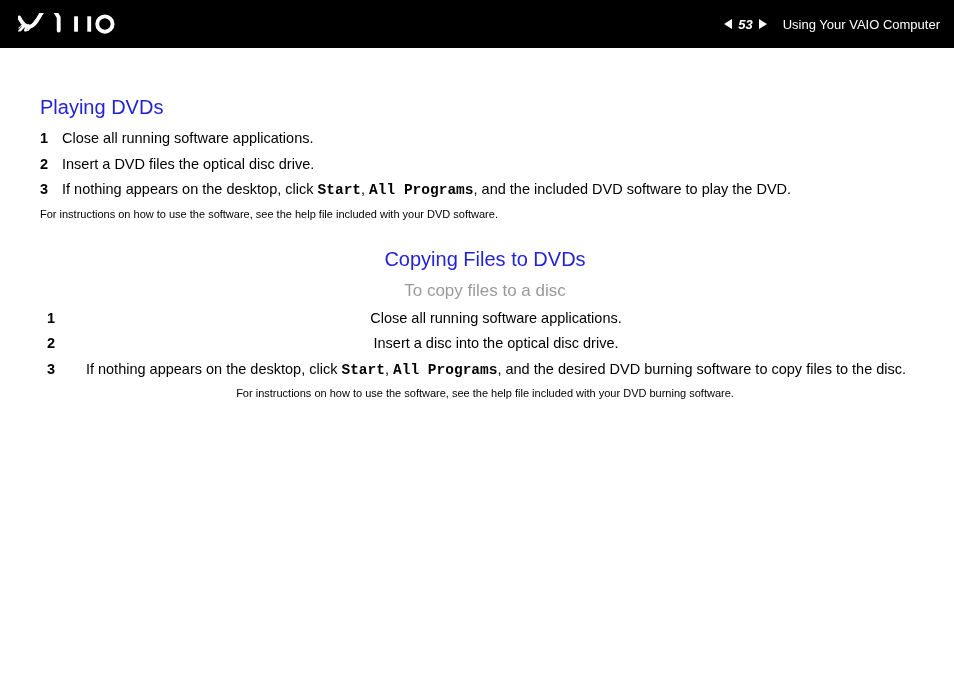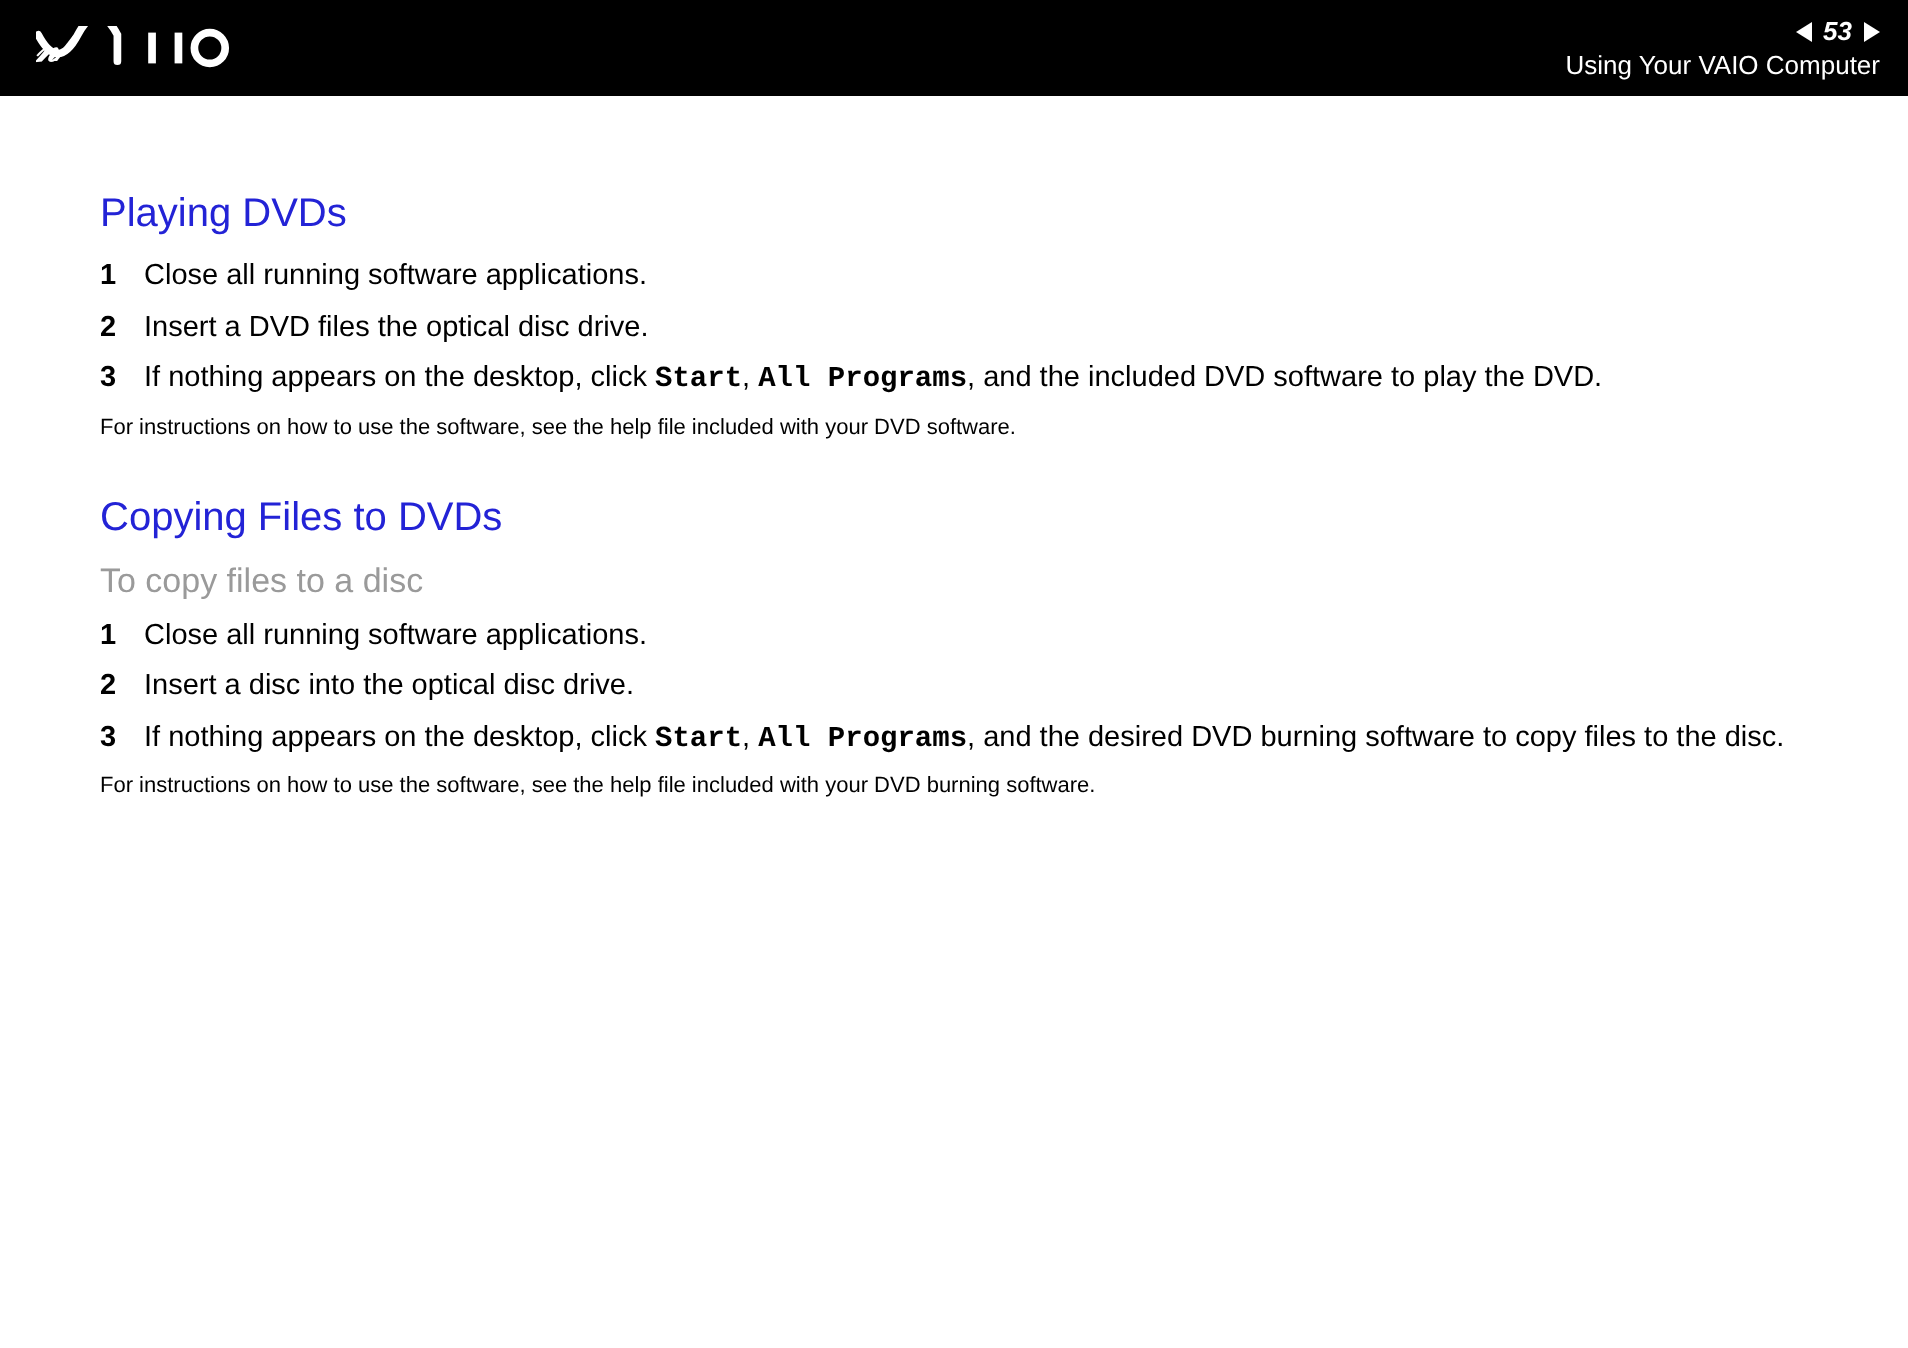--- a/index.html
+++ b/index.html
@@ -1,36 +1,36 @@
 <!DOCTYPE html>
 <html><head>
 <meta charset="utf-8">
 <style>
   * { margin: 0; padding: 0; box-sizing: border-box; }
   html, body { width: 954px; height: 674px; font-family: Arial, Helvetica, sans-serif; background: #fff; }
   .page { width: 954px; height: 674px; display: flex; flex-direction: column; }
   .header { background: #000; color: #fff; height: 48px; display: flex; align-items: center; justify-content: space-between; padding: 0 14px 0 18px; }
   .logo { display: flex; align-items: center; }
   .logo svg { height: 22px; }
-  .header-right { display: flex; flex-direction: column; align-items: flex-end; gap: 2px; }
+  .header-right { display: flex; flex-direction: row; align-items: flex-end; gap: 16px; }
   .nav-row { display: flex; align-items: center; gap: 6px; }
   .tri { width: 0; height: 0; border-top: 5px solid transparent; border-bottom: 5px solid transparent; }
   .tri-left { border-right: 8px solid #fff; }
   .tri-right { border-left: 8px solid #fff; }
   .pagenum { font-weight: bold; font-style: italic; font-size: 13px; }
   .section-label { font-weight: normal; font-size: 13px; }
-  .content { padding: 48px 24px 0 40px; color: #000; margin-left: 10px; }
+  .content { padding: 48px 24px 0 40px; color: #000; }
   .h-blue { color: #2323d6; font-size: 20px; font-weight: 400; margin-bottom: 10px; }
   .h-gray { color: #9a9a9a; font-size: 17px; font-weight: 400; margin-bottom: 8px; }
   .step { display: flex; align-items: flex-start; margin-bottom: 6px; font-size: 14.5px; line-height: 1.35; }
   .step-num { font-weight: bold; width: 22px; flex: 0 0 22px; }
   .step-text { flex: 1; }
   .para { font-size: 11px; margin-bottom: 22px; line-height: 1.35; }
   .bold { font-weight: bold; font-family: Liberation Mono, monospace; }
-  .section-gap { margin-top: 26px; }
+  .section-gap { margin-top: 26px; text-align: center; }
 </style>
 </head>
 <body>
 
 <div class="page">
   <div class="header">
     <div class="logo">
       <svg viewBox="0 0 200 40" width="110">
         <path d="M2 8 Q 20 42 38 8 Q 56 -26 74 8 L 74 32" stroke="#fff" stroke-width="7" fill="none" stroke-linecap="round"></path>
         <rect x="102" y="6" width="7" height="28" fill="#fff"></rect>

